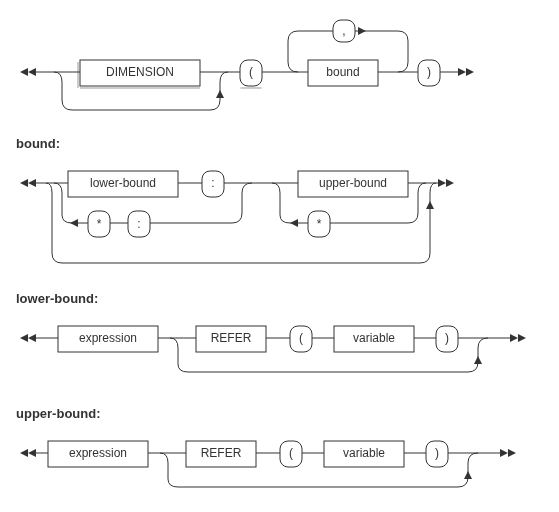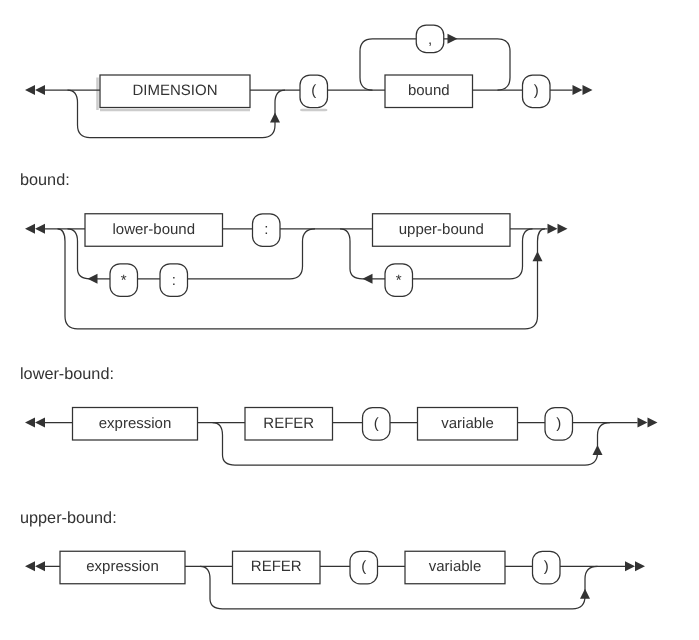--- a/index.html
+++ b/index.html
@@ -5,21 +5,21 @@
   body {
     font-family: Verdana, Geneva, sans-serif;
     font-size: 12px;
     color: #333;
     background: #fff;
     margin: 0;
     padding: 10px;
   }
   svg { display: block; }
   .heading {
-    font-weight: normal;
+    font-weight: bold;
     font-size: 13px;
     margin: 16px 0 4px 6px;
   }
   .diagram-block { margin-bottom: 6px; }
   rect.box {
     fill: #fff;
     stroke: #333;
     stroke-width: 1;
   }
   rect.term {

